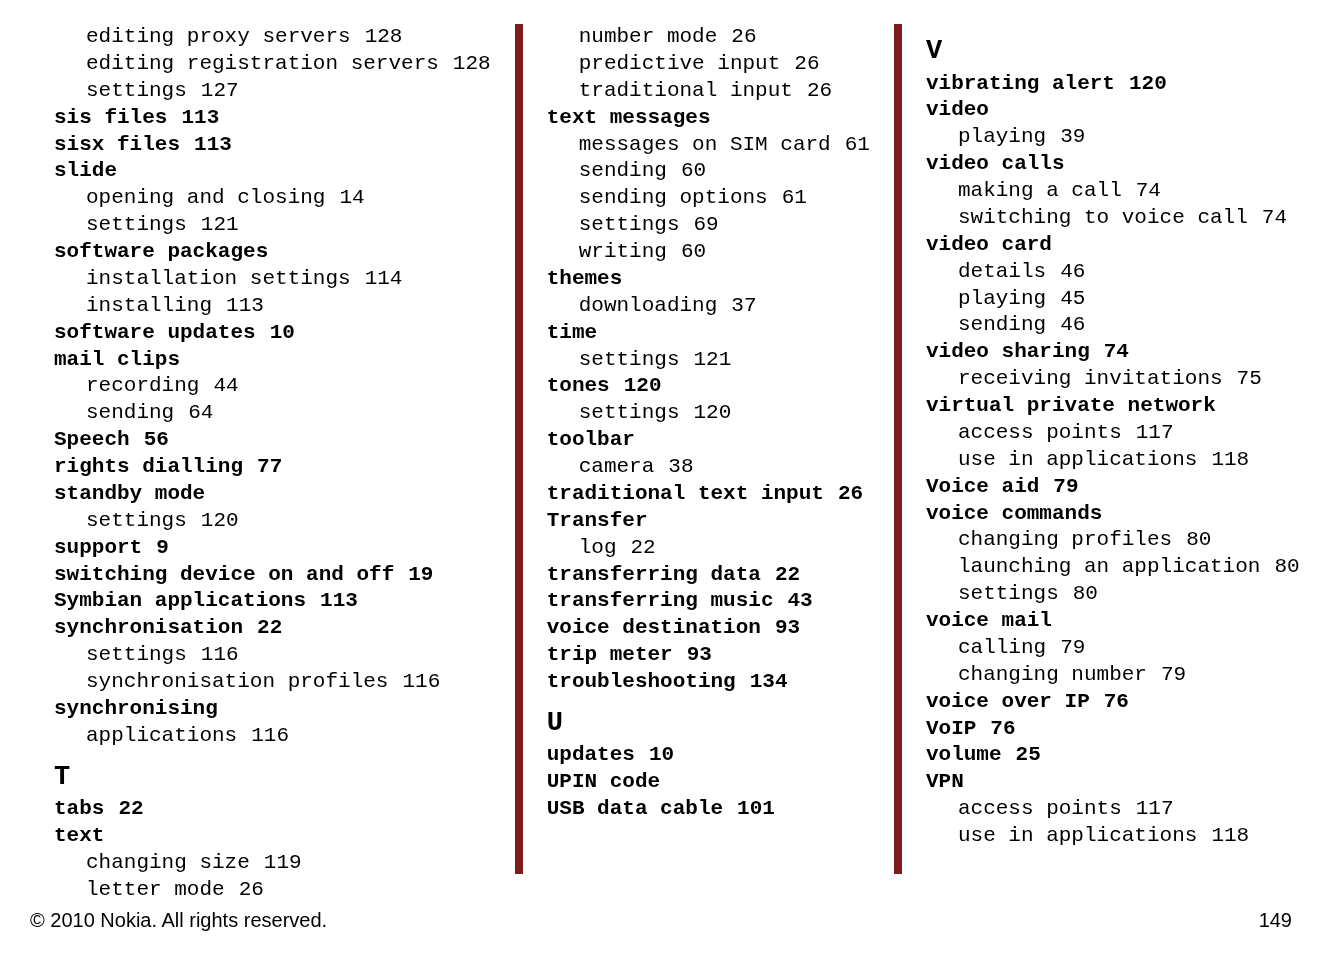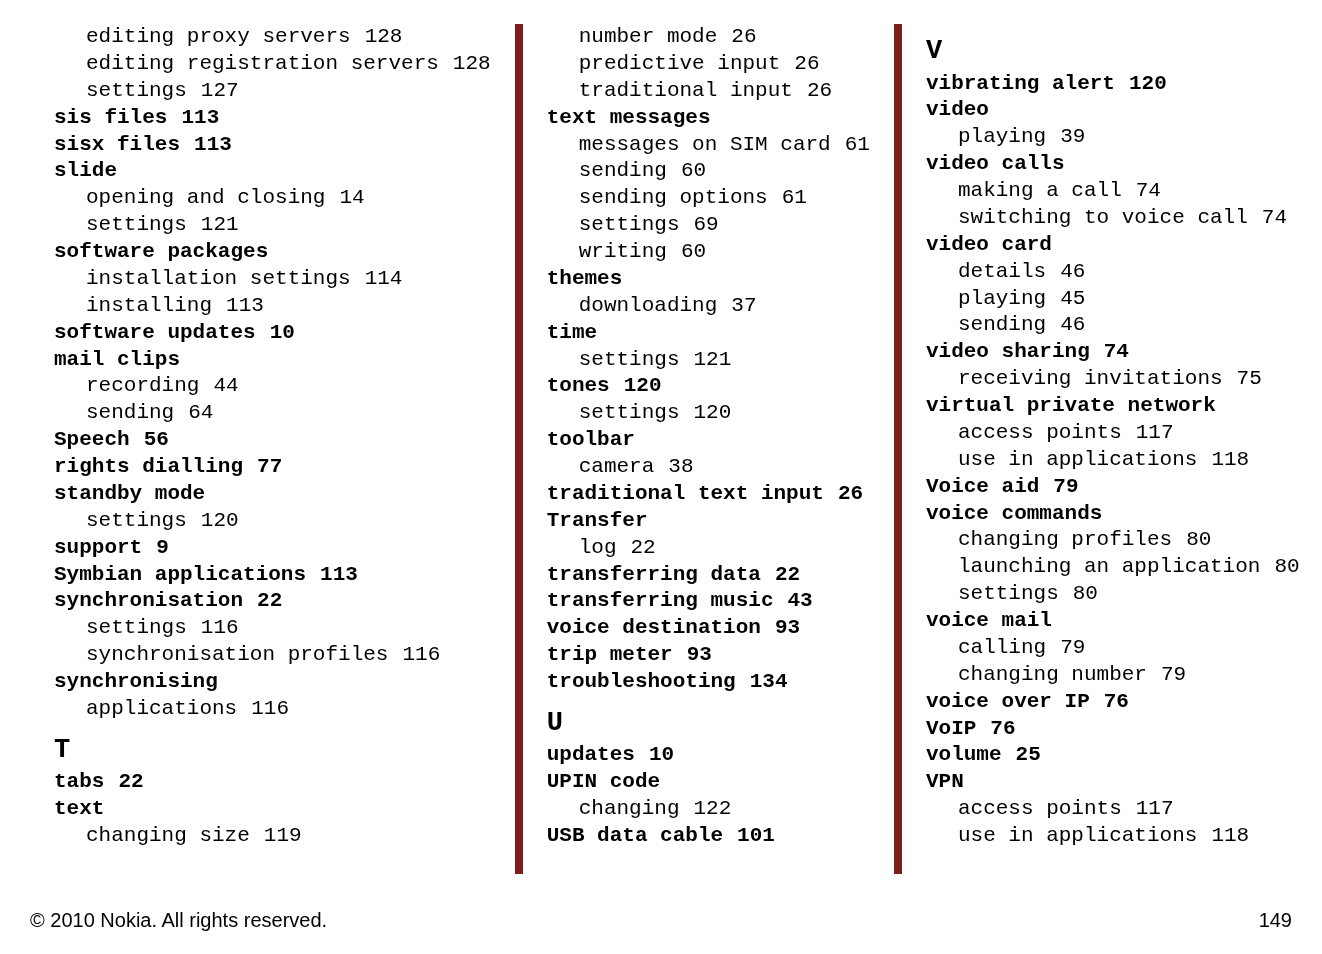--- a/index.html
+++ b/index.html
@@ -84,30 +84,32 @@
         <div class="sub"><span>installing</span><span class="pg">113</span></div>
         <div class="topic"><span>software updates</span><span class="pg">10</span></div>
         <div class="topic"><span>mail clips</span></div>
         <div class="sub"><span>recording</span><span class="pg">44</span></div>
         <div class="sub"><span>sending</span><span class="pg">64</span></div>
         <div class="topic"><span>Speech</span><span class="pg">56</span></div>
         <div class="topic"><span>rights dialling</span><span class="pg">77</span></div>
         <div class="topic"><span>standby mode</span></div>
         <div class="sub"><span>settings</span><span class="pg">120</span></div>
         <div class="topic"><span>support</span><span class="pg">9</span></div>
+        <div class="topic"><span>switching device on and off</span><span class="pg">19</span></div>
         <div class="topic"><span>Symbian applications</span><span class="pg">113</span></div>
         <div class="topic"><span>synchronisation</span><span class="pg">22</span></div>
         <div class="sub"><span>settings</span><span class="pg">116</span></div>
         <div class="sub"><span>synchronisation profiles</span><span class="pg">116</span></div>
         <div class="topic"><span>synchronising</span></div>
         <div class="sub"><span>applications</span><span class="pg">116</span></div>
         <div class="section-letter">T</div>
         <div class="topic"><span>tabs</span><span class="pg">22</span></div>
         <div class="topic"><span>text</span></div>
         <div class="sub"><span>changing size</span><span class="pg">119</span></div>
+        <div class="sub"><span>letter mode</span><span class="pg">26</span></div>
       </div>
     <div class="col" id="col2">
         <div class="sub"><span>number mode</span><span class="pg">26</span></div>
         <div class="sub"><span>predictive input</span><span class="pg">26</span></div>
         <div class="sub"><span>traditional input</span><span class="pg">26</span></div>
         <div class="topic"><span>text messages</span></div>
         <div class="sub"><span>messages on SIM card</span><span class="pg">61</span></div>
         <div class="sub"><span>sending</span><span class="pg">60</span></div>
         <div class="sub"><span>sending options</span><span class="pg">61</span></div>
         <div class="sub"><span>settings</span><span class="pg">69</span></div>
@@ -124,21 +126,20 @@
         <div class="topic"><span>Transfer</span></div>
         <div class="sub"><span>log</span><span class="pg">22</span></div>
         <div class="topic"><span>transferring data</span><span class="pg">22</span></div>
         <div class="topic"><span>transferring music</span><span class="pg">43</span></div>
         <div class="topic"><span>voice destination</span><span class="pg">93</span></div>
         <div class="topic"><span>trip meter</span><span class="pg">93</span></div>
         <div class="topic"><span>troubleshooting</span><span class="pg">134</span></div>
         <div class="section-letter">U</div>
         <div class="topic"><span>updates</span><span class="pg">10</span></div>
         <div class="topic"><span>UPIN code</span></div>
-        <div class="sub"><span>changing</span><span class="pg">122</span></div>
         <div class="topic"><span>USB data cable</span><span class="pg">101</span></div>
       </div>
     <div class="col" id="col3">
         <div class="section-letter">V</div>
         <div class="topic"><span>vibrating alert</span><span class="pg">120</span></div>
         <div class="topic"><span>video</span></div>
         <div class="sub"><span>playing</span><span class="pg">39</span></div>
         <div class="topic"><span>video calls</span></div>
         <div class="sub"><span>making a call</span><span class="pg">74</span></div>
         <div class="sub"><span>switching to voice call</span><span class="pg">74</span></div>

